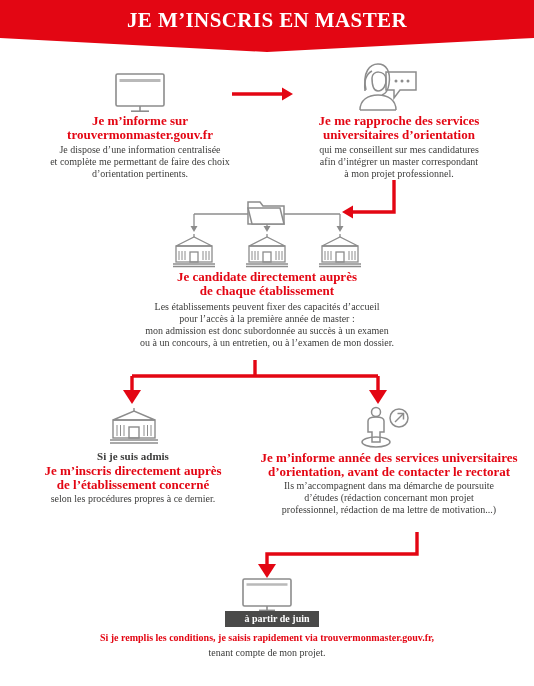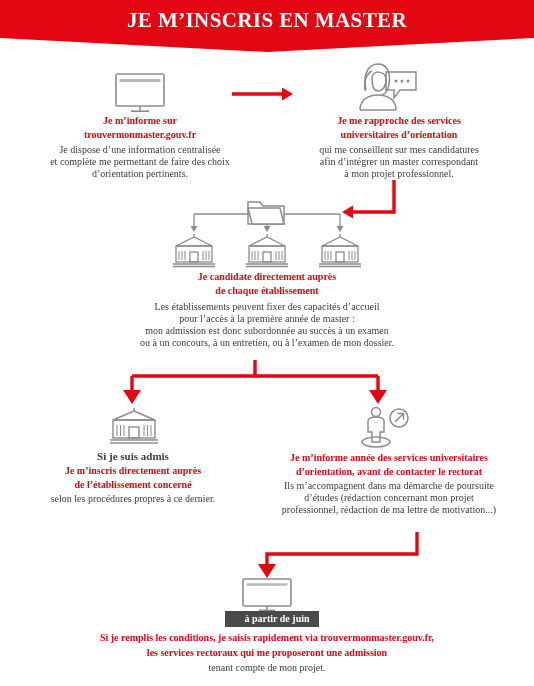--- a/index.html
+++ b/index.html
@@ -25,21 +25,21 @@
     color:#ffffff;
     font-family:"Liberation Serif", serif;
     font-weight:bold;
     font-size:21px;
     letter-spacing:.4px;
   }
 
   
   .blk{position:absolute;text-align:center;}
   .ttl{
-    color:#e30613;font-weight:bold;font-size:10px;line-height:13.5px;
+    color:#e30613;font-weight:bold;font-size:13px;line-height:13.5px;
     font-family:"Liberation Serif", serif;
   }
   .sub{
     color:#3c3c3b;font-size:10px;line-height:12px;
     font-family:"Liberation Serif", serif;
   }
   .cond{
     color:#3c3c3b;font-weight:bold;font-size:11px;line-height:13px;
     font-family:"Liberation Serif", serif;
   }
@@ -259,20 +259,19 @@
     <line x1="8.5" y1="6.5" x2="49.5" y2="6.5" stroke="#b9b9b9" stroke-width="2.6"></line>
     <line x1="29" y1="28" x2="29" y2="32" stroke="#8c8c8c" stroke-width="1.6"></line>
     <line x1="21" y1="32.4" x2="37" y2="32.4" stroke="#8c8c8c" stroke-width="1.6"></line>
   </svg>
 
   <div class="badge" style="left:225px;top:611px;width:66px;">à partir de juin</div>
 
   <div class="blk" style="left:12px;top:630px;width:510px;">
     <div class="ttl" style="font-size:10px;line-height:15px;">
       <div>Si je remplis les conditions, je saisis rapidement via trouvermonmaster.gouv.fr,</div>
-      <div>les services rectoraux qui me proposeront une admission</div>
     </div>
     <div class="sub" style="margin-top:2px;">
       <div>tenant compte de mon projet.</div>
     </div>
   </div>
 
 </div>
 
 </body></html>

